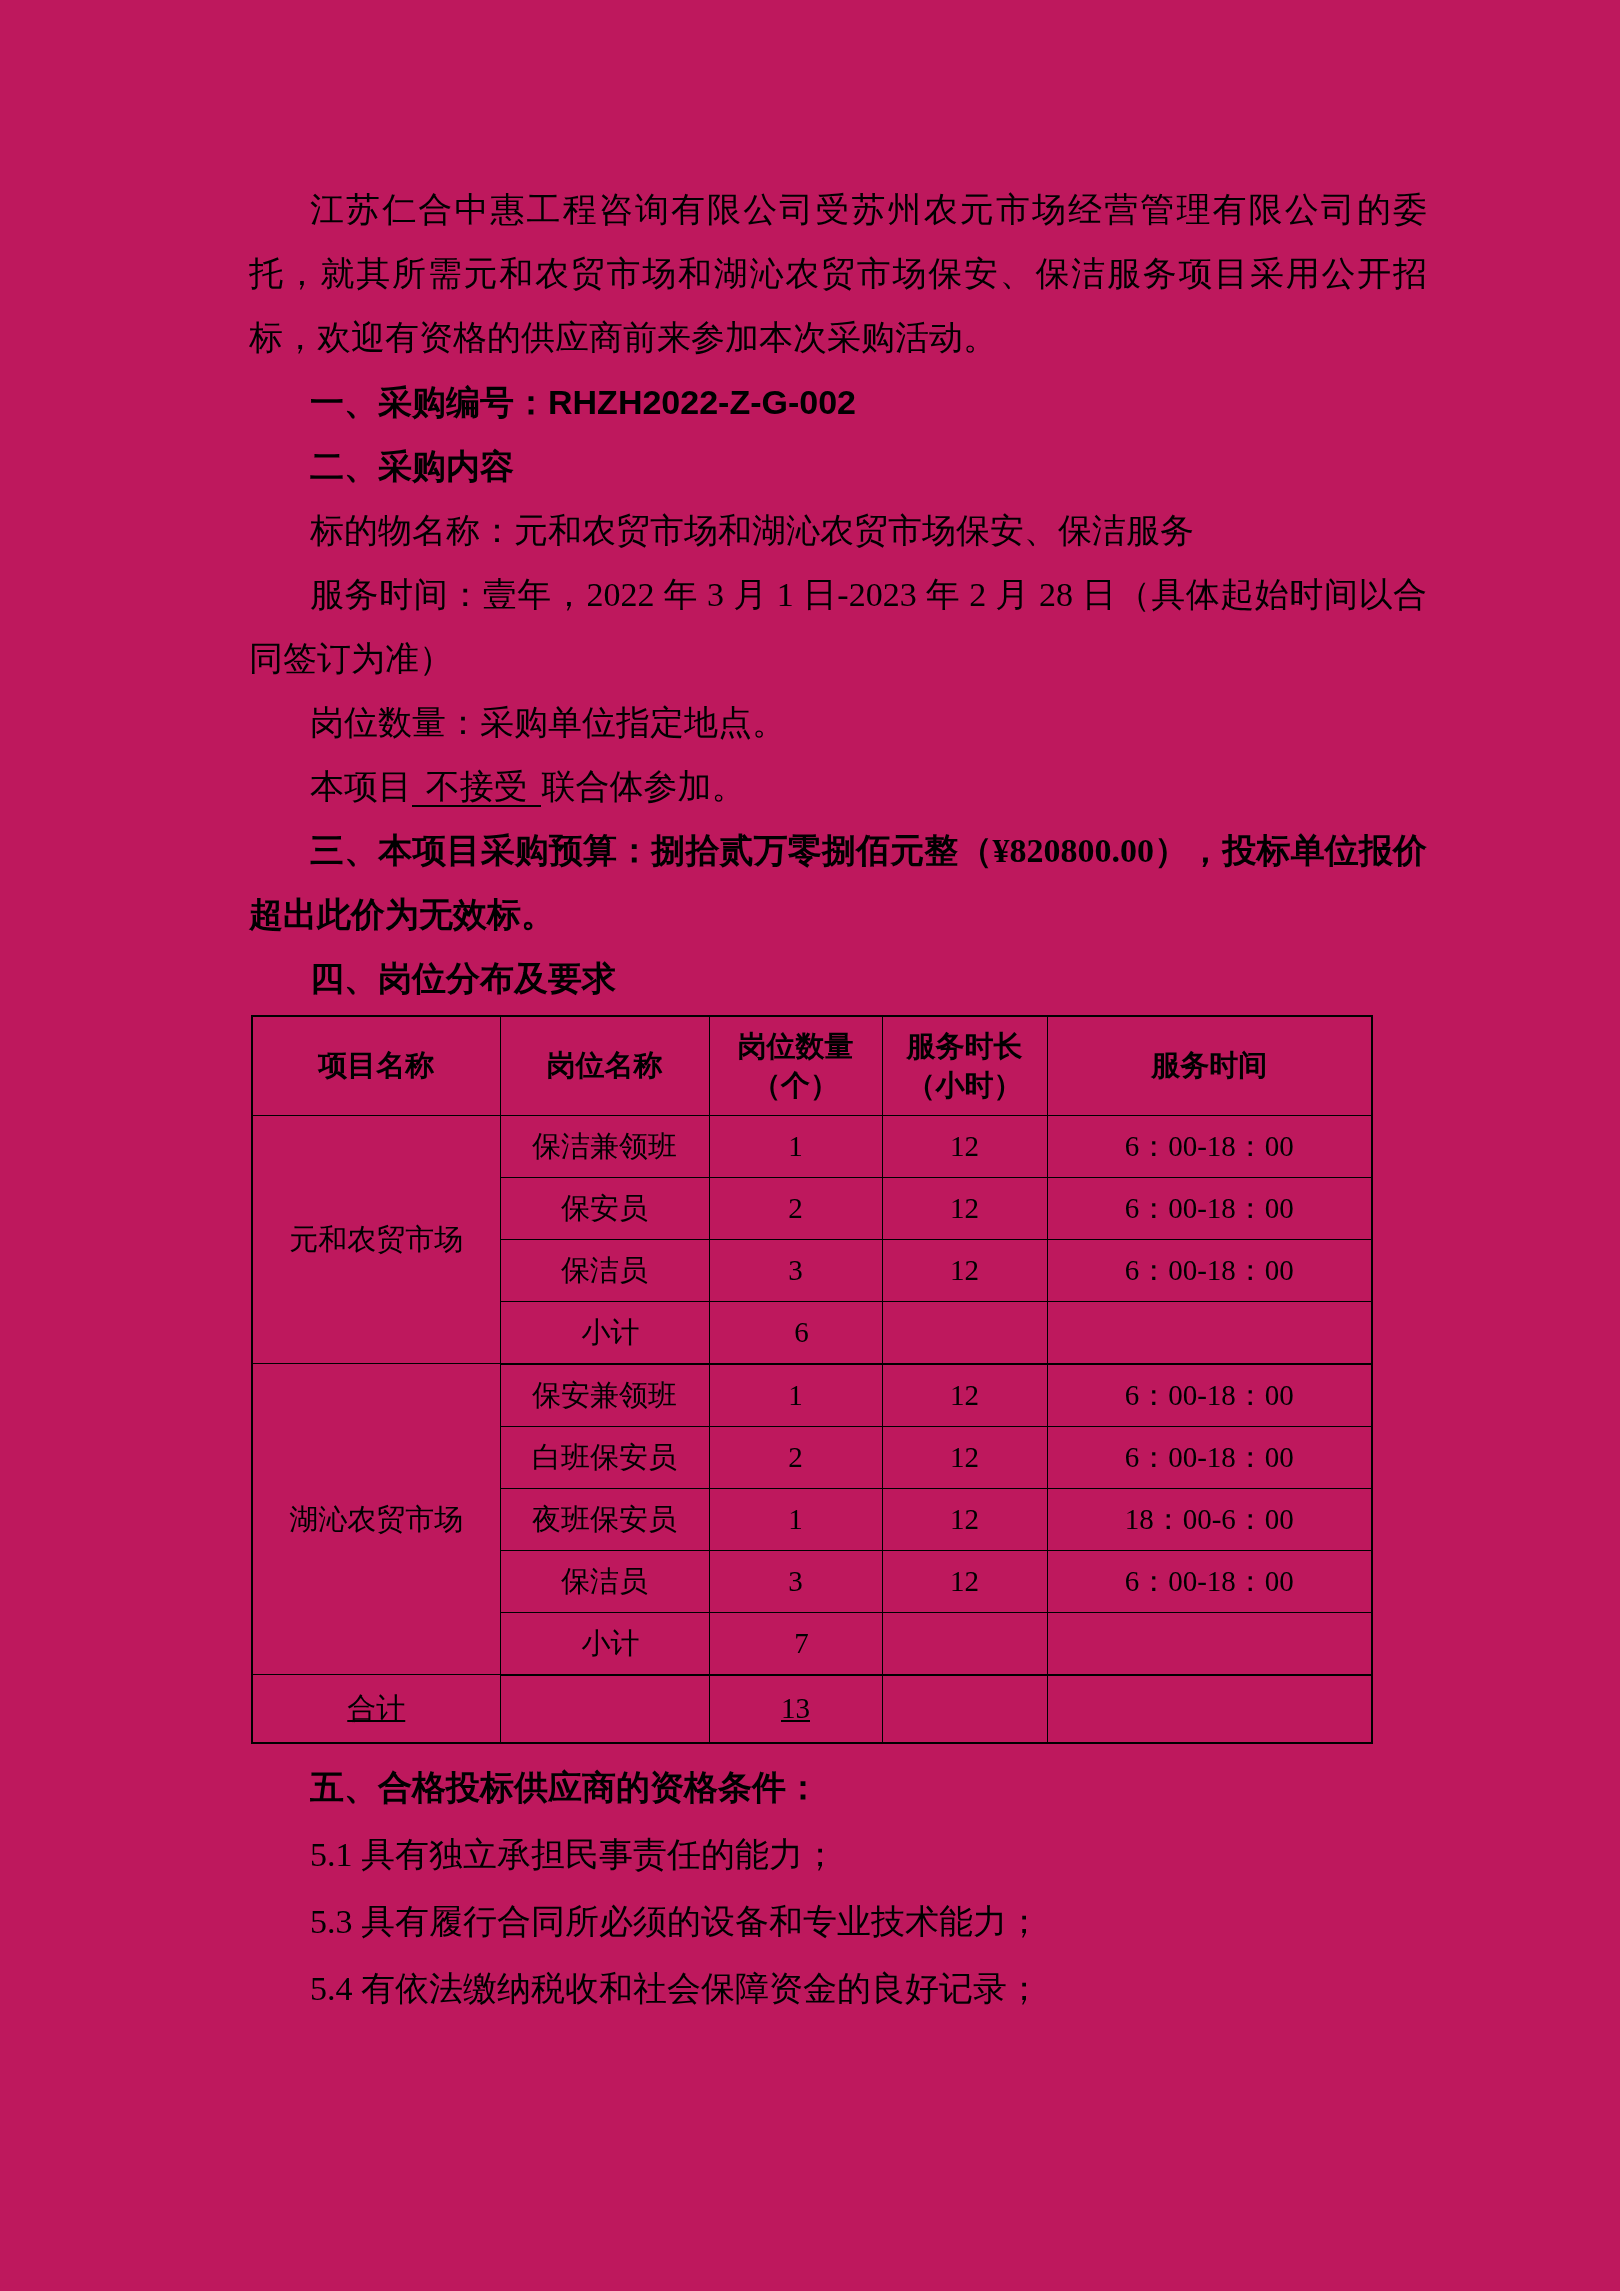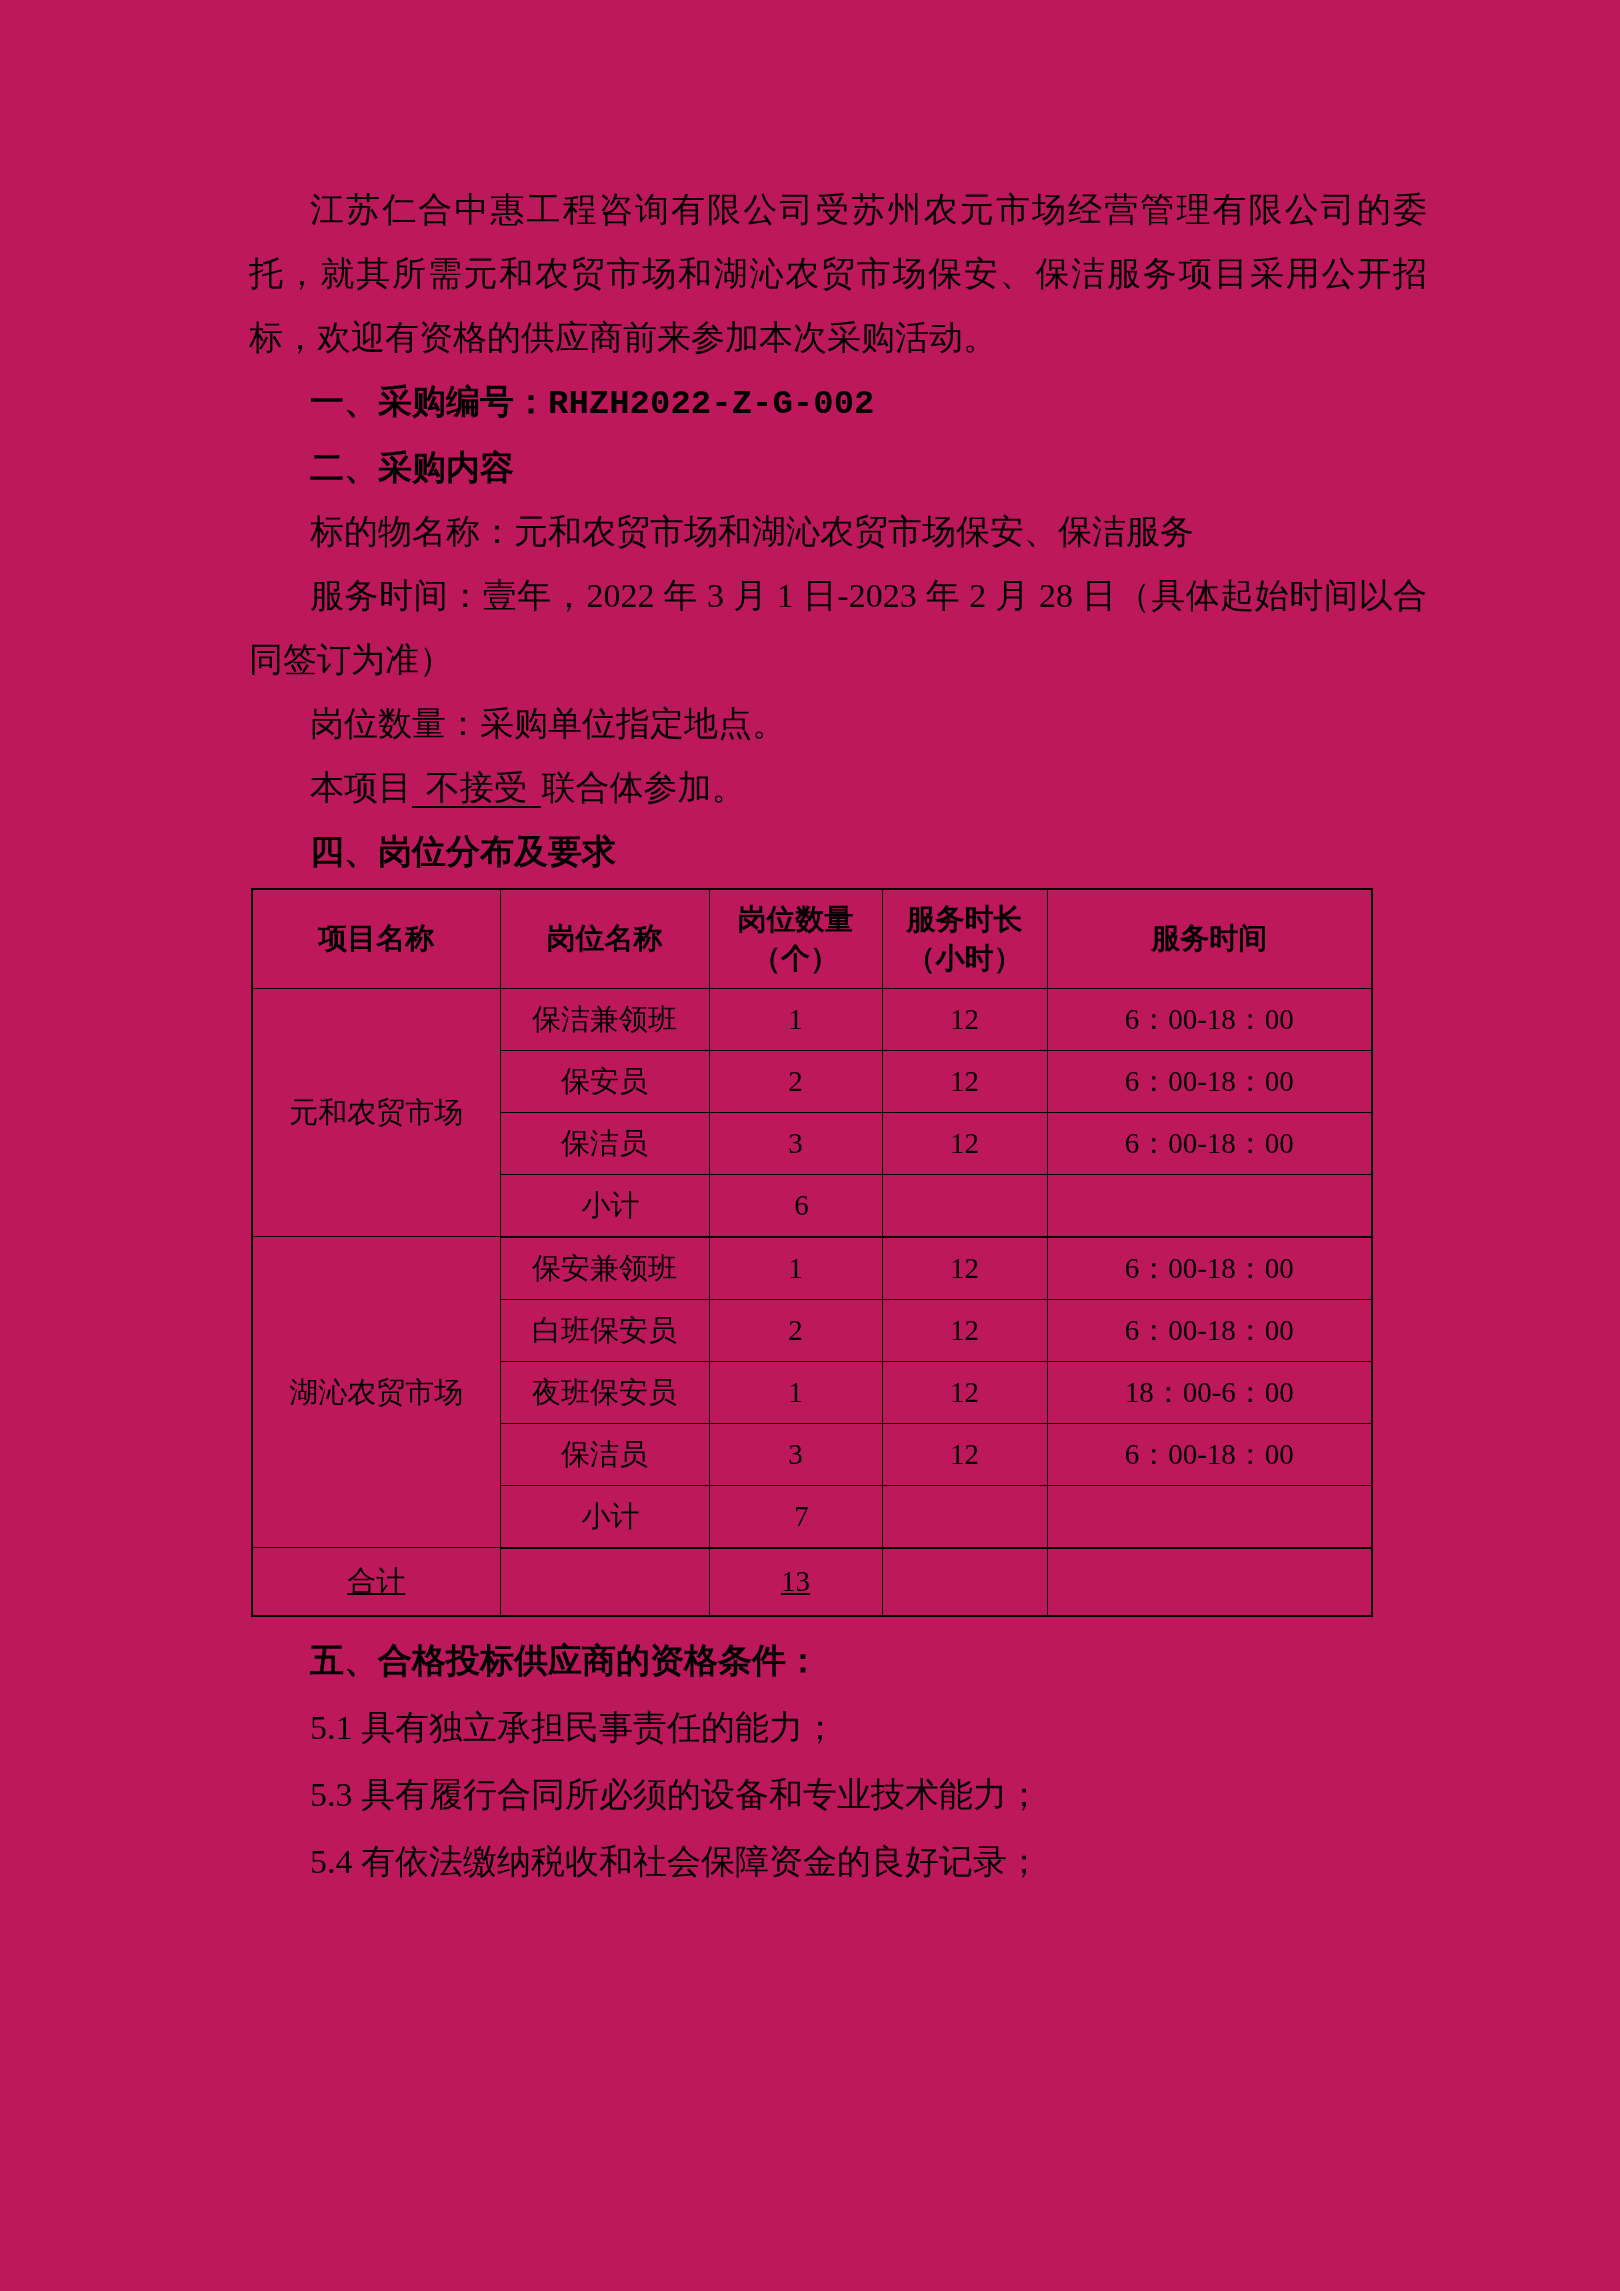--- a/index.html
+++ b/index.html
@@ -24,21 +24,21 @@
     line-height: 64px;
     text-align: justify;
     text-indent: 61px;
     font-family: "Liberation Serif", serif;
   }
   .content p.tail { line-height: 67px; }
   .hd {
     font-weight: bold;
     font-family: "Liberation Sans", sans-serif;
   }
-  .hd .latin { font-family: Liberation Mono, monospace; font-weight: bold; }
+  .hd .latin { font-family: Liberation Sans, sans-serif; font-weight: bold; }
   .u-field {
     border-bottom: 2px solid #000;
     padding: 0 13.7px;
   }
   table.pos {
     border-collapse: collapse;
     table-layout: fixed;
     width: 1120px;
     margin: 3.9px 0 9.8px 2px;
     border: 2px solid #000;
@@ -75,20 +75,21 @@
     <p class="hd">二、采购内容</p>
 
     <p>标的物名称：元和农贸市场和湖沁农贸市场保安、保洁服务</p>
 
     <p>服务时间：壹年，2022 年 3 月 1 日-2023 年 2 月 28 日（具体起始时间以合同签订为准）</p>
 
     <p>岗位数量：采购单位指定地点。</p>
 
     <p><span>本项目</span><span class="u-field">不接受</span><span>联合体参加。</span></p>
 
+    <p class="hd">三、本项目采购预算：捌拾贰万零捌佰元整（¥820800.00），投标单位报价超出此价为无效标。</p>
 
     <p class="hd">四、岗位分布及要求</p>
 
     <table class="pos">
       <colgroup>
         <col style="width:248px">
           <col style="width:209px">
           <col style="width:173px">
           <col style="width:165px">
           <col style="width:325px">

